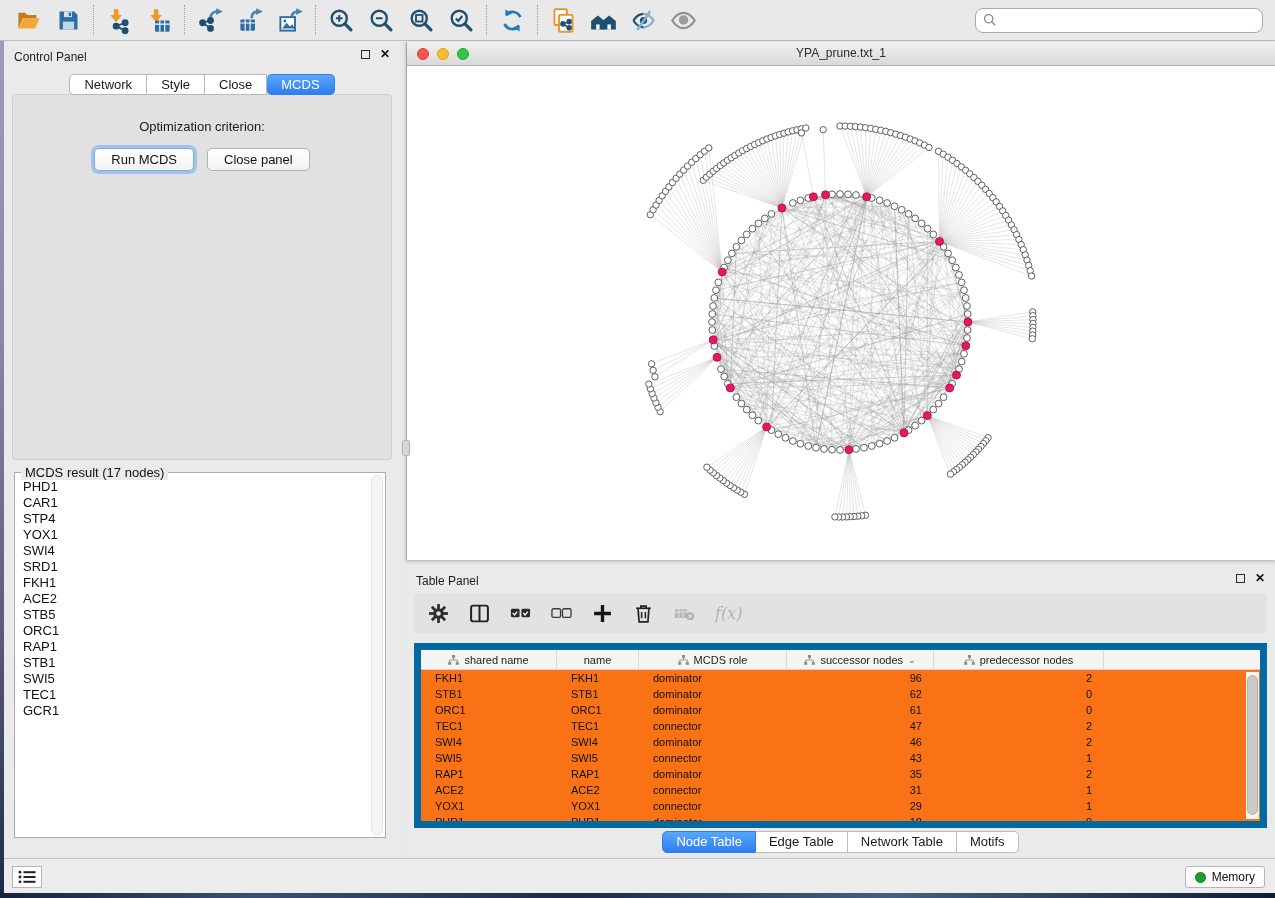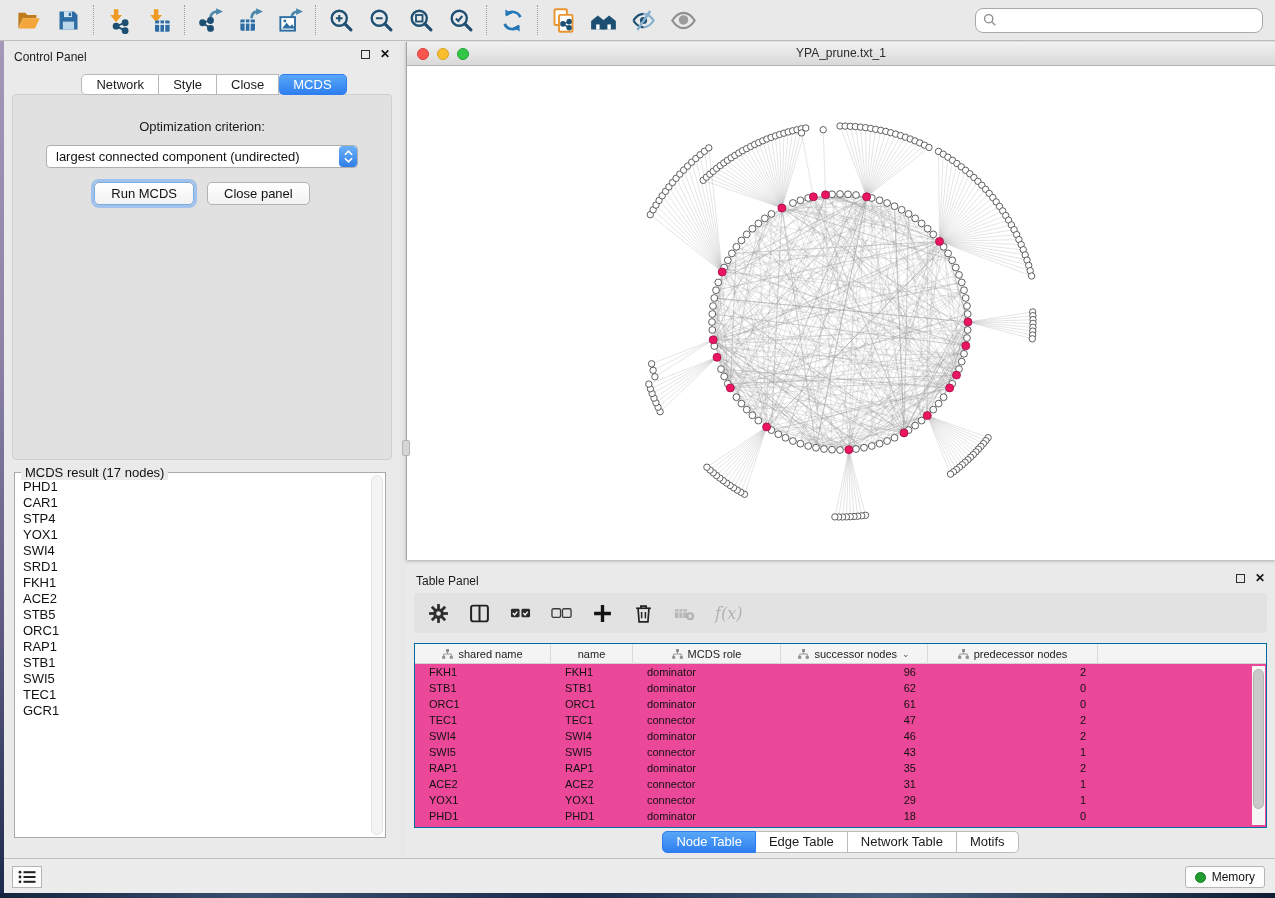--- a/index.html
+++ b/index.html
@@ -25,21 +25,21 @@
              background:linear-gradient(90deg,#16243e,#3a5070 20%,#1b2b4a 45%,#46607f 70%,#101d33 100%); }
 
   
   .control-panel { position:absolute; left:4px; top:41px; width:396px; height:817px; background:#eaeaea; }
   .panel-head { position:relative; height:30px; }
   .panel-title { position:absolute; left:10px; top:9px; font-size:12px; color:#1c1c1c; }
   .win-icons { position:absolute; right:10px; top:9px; display:flex; gap:10px; align-items:center; }
   .float-ic { width:9px; height:9px; border:1.5px solid #2b2b2b; display:inline-block; }
   .close-ic { font-size:12px; font-weight:bold; color:#111; line-height:9px; }
 
-  .cp-tabs { position:absolute; left:12px; top:33px; width:100%; display:flex; justify-content:center; z-index:2; }
+  .cp-tabs { position:absolute; left:0; top:33px; width:100%; display:flex; justify-content:center; z-index:2; }
   .cp-tab { height:21px; line-height:19px; padding:0 14px; font-size:13px; color:#1a1a1a; background:#fff;
             border:1px solid #b8b8b8; border-left:none; }
   .cp-tab:first-child { border-left:1px solid #b8b8b8; border-radius:5px 0 0 5px; }
   .cp-tab:last-child { border-radius:0 5px 5px 0; }
   .cp-tab.active { background:linear-gradient(#59a7f7,#2e7ef0); color:#fff; border-color:#2e7ef0; border-radius:5px; }
 
   .cp-inner { position:absolute; left:8px; top:53px; width:380px; height:366px; background:#e1e1e1;
               border:1px solid #cfcfcf; border-radius:4px; }
   .opt-label { margin-top:24px; text-align:center; font-size:13px; color:#1a1a1a; }
   .dropdown { position:relative; margin:11px auto 0 auto; width:312px; height:23px; background:#fff;
@@ -78,22 +78,22 @@
                 border:1px solid #b5b5b5; border-radius:2px; }
 
   
   .table-panel { position:absolute; left:406px; top:565px; width:869px; height:293px; background:#eaeaea; }
   .tp-toolbar { position:absolute; left:8px; right:8px; top:28px; height:40px; background:#e2e2e2;
                 border-radius:4px; display:flex; align-items:center; gap:20px; padding-left:14px; }
   .tp-btn { display:flex; align-items:center; justify-content:center; }
   .tp-btn svg { width:21px; height:21px; }
   .fx { font-family:"DejaVu Serif", serif; font-style:italic; font-size:16px; color:#b2b2b2; }
 
-  .tablebox { position:absolute; left:8px; right:8px; top:78px; height:185px; background:#ec4899;
-              border:1px solid #0369a1; overflow:hidden; }
+  .tablebox { position:absolute; left:8px; right:8px; top:78px; height:185px; background:#f97316;
+              border:7px solid #0369a1; overflow:hidden; }
   .thead { display:flex; height:20px; background:#f4f4f4; border-bottom:1px solid #d2d2d2; }
   .th { display:flex; align-items:center; justify-content:center; gap:5px; font-size:11px; color:#222;
         border-right:1px solid #dadada; height:20px; }
   .th .sort { font-size:9px; color:#555; }
   .tr { display:flex; height:16px; align-items:center; }
   .td { font-size:11px; color:#111; height:16px; line-height:16px; white-space:nowrap; }
   .td.txt { padding-left:14px; }
   .td.num { text-align:right; padding-right:12px; }
   .vscroll { position:absolute; right:1px; top:22px; bottom:2px; width:13px; background:#f5f5f5; }
   .vthumb { position:absolute; left:1px; right:1px; top:3px; height:140px; background:#c9c9c9;
@@ -277,31 +277,20 @@
       </span>
     </div>
     <div class="cp-tabs">
         <div class="cp-tab">Network</div>
         <div class="cp-tab">Style</div>
         <div class="cp-tab">Close</div>
         <div class="cp-tab active">MCDS</div>
       </div>
     <div class="cp-inner">
       <div class="opt-label">Optimization criterion:</div>
-      <div class="dropdown">
-        <span class="dd-text">largest connected component (undirected)</span>
-        <span class="dd-stepper">
-          <svg viewBox="0 0 10 6">
-              <path d="M1 5l4-4 4 4" fill="none" stroke="#fff" stroke-width="1.8"></path>
-            </svg>
-          <svg viewBox="0 0 10 6">
-              <path d="M1 1l4 4 4-4" fill="none" stroke="#fff" stroke-width="1.8"></path>
-            </svg>
-        </span>
-      </div>
       <div class="btn-row">
         <div class="btn focused">Run MCDS</div>
         <div class="btn">Close panel</div>
       </div>
     </div>
     <div class="groupbox">
       <span class="group-legend">MCDS result (17 nodes)</span>
       <div class="mcds-list">
           <div class="mcds-item">PHD1</div>
           <div class="mcds-item">CAR1</div>

